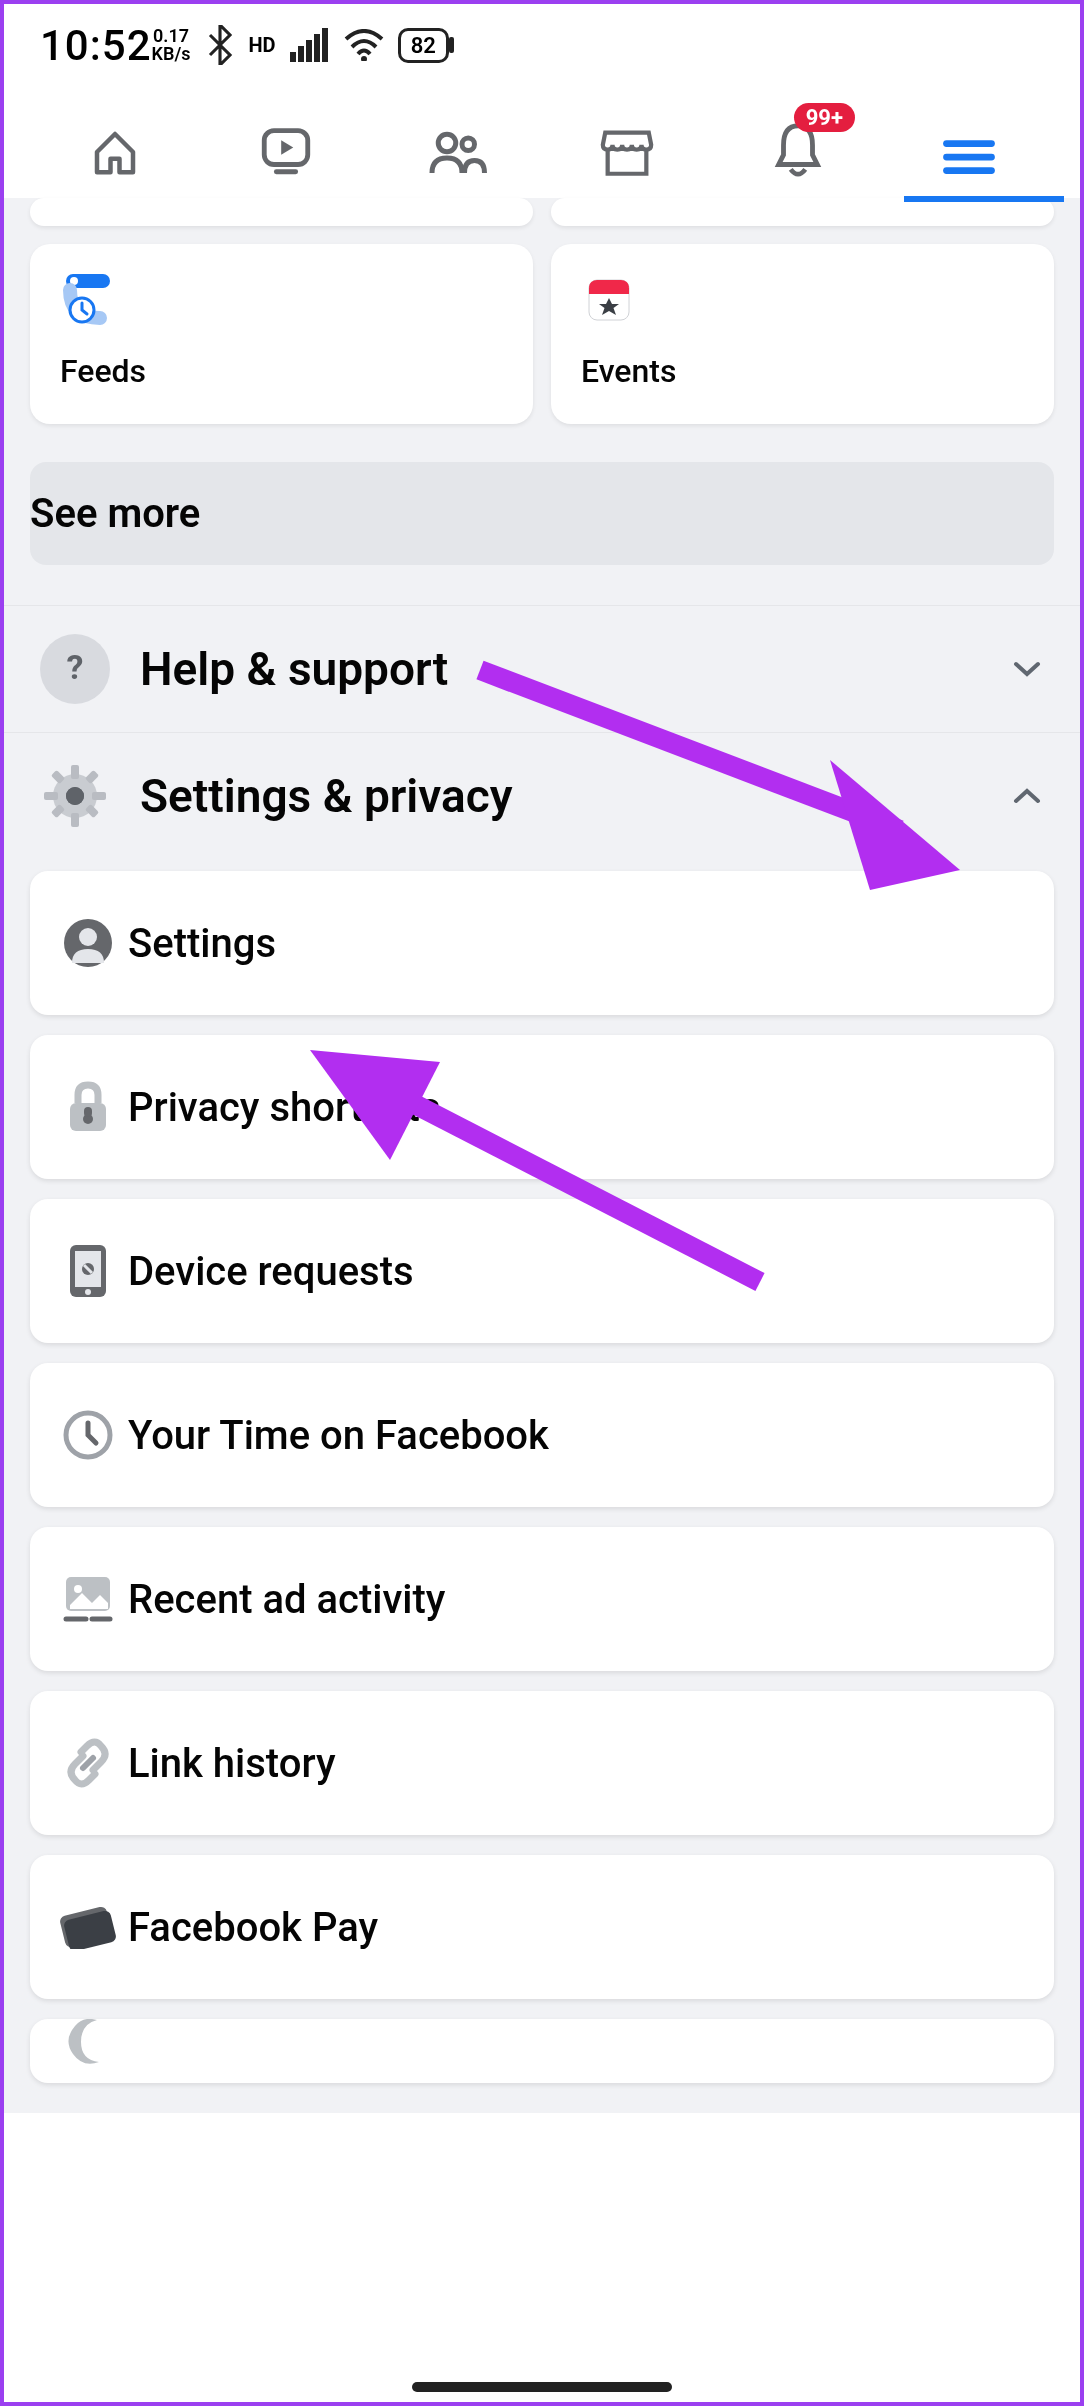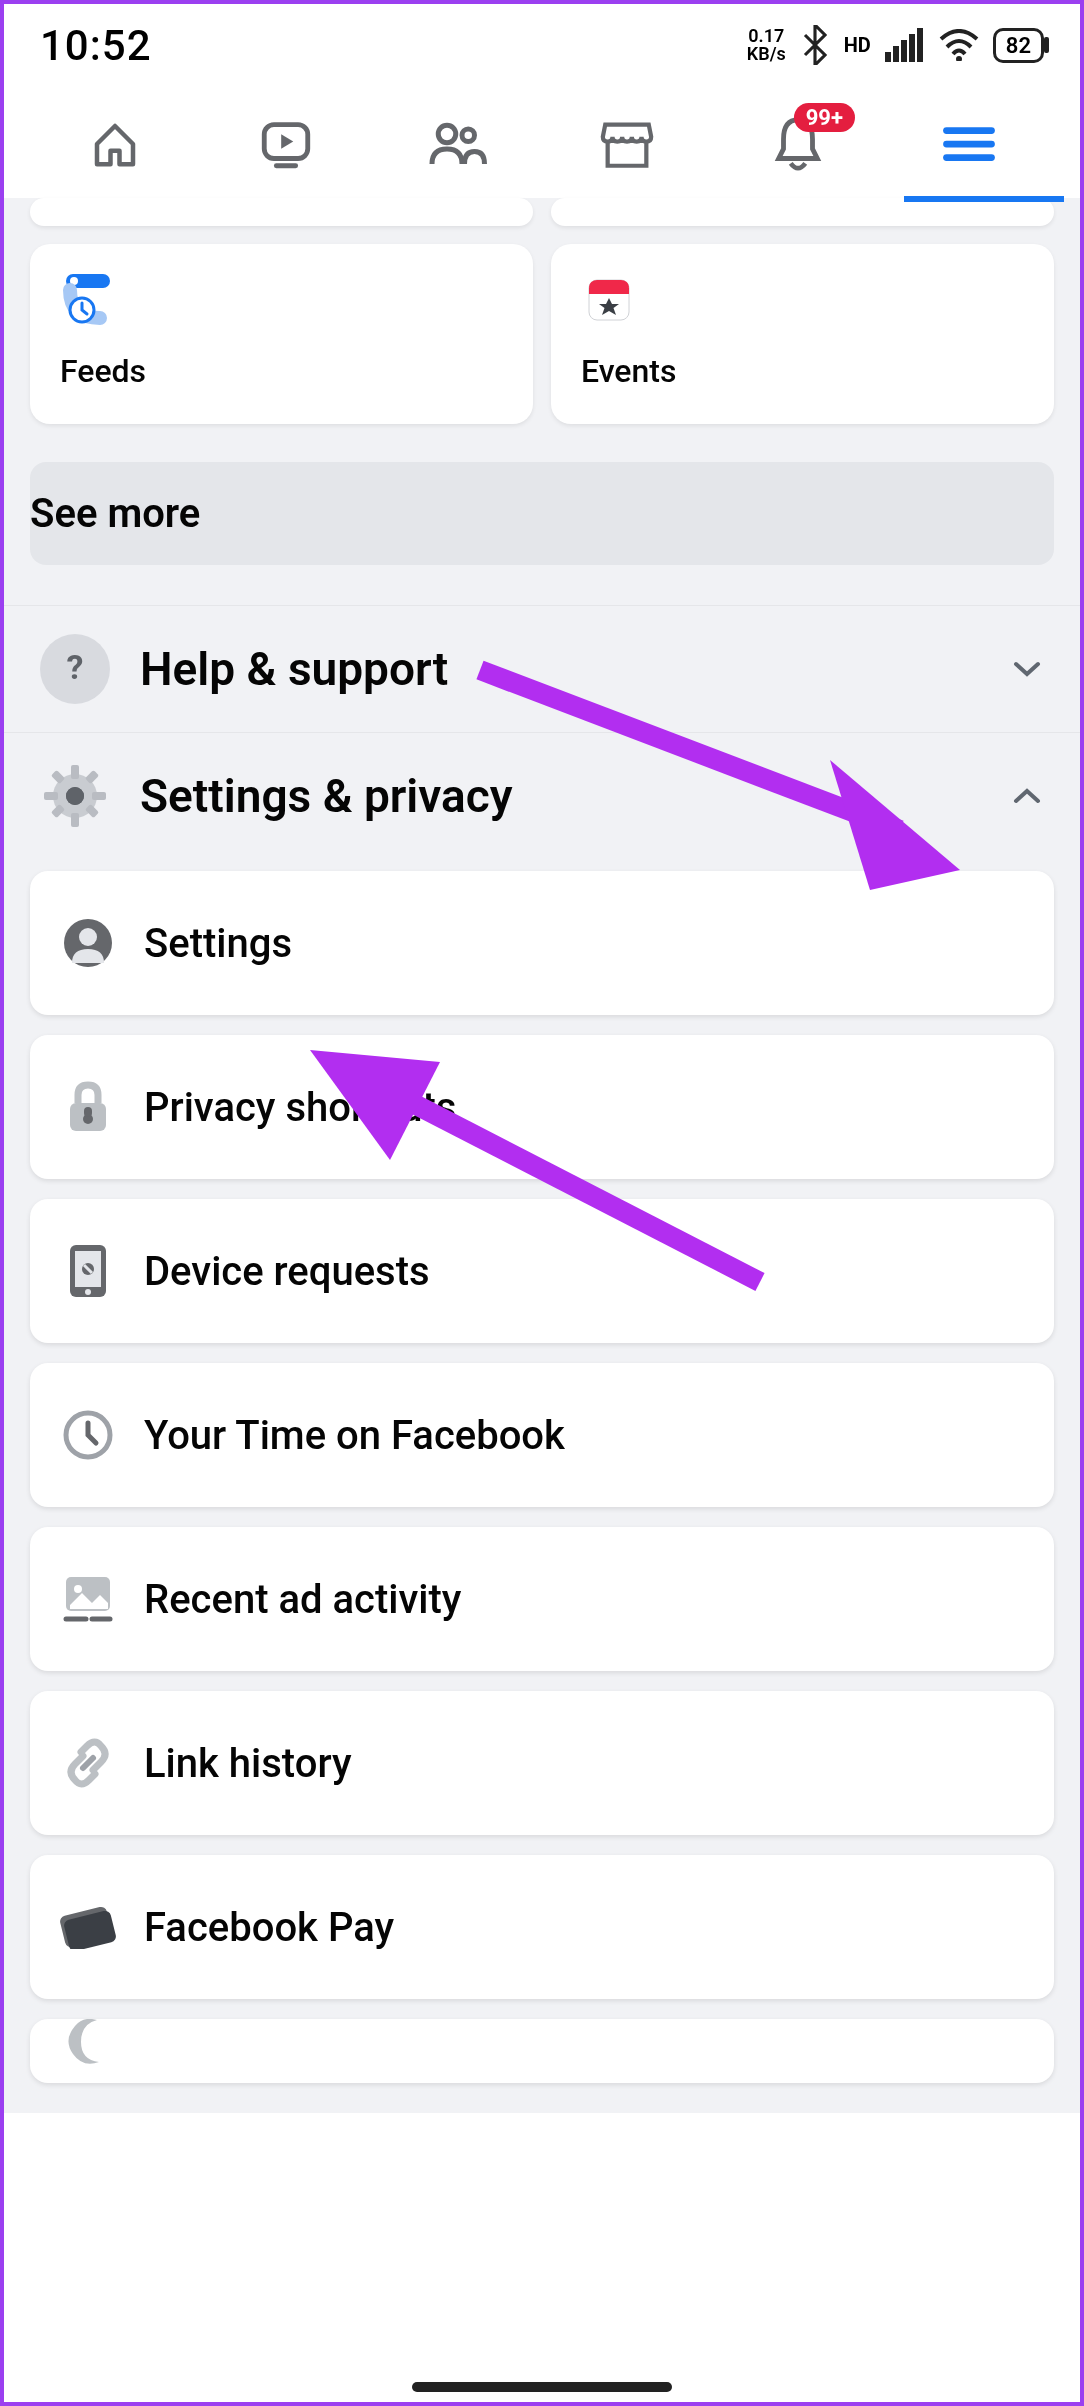--- a/index.html
+++ b/index.html
@@ -17,21 +17,20 @@
     inset: 0;
     border: 4px solid #9b3ff0;
     pointer-events: none;
     z-index: 50;
   }
   
   .status-bar {
     height: 90px;
     display: flex;
     align-items: center;
-    justify-content: space-between;
     padding: 0 40px 0 40px;
   }
   .status-time { font-size: 42px; font-weight: 500; letter-spacing: 1px; }
   .status-right { display: flex; align-items: center; gap: 14px; }
   .net-stat { font-size: 18px; line-height: 18px; text-align: center; font-weight: 600; }
   .status-icon { display: inline-flex; align-items: center; }
   .battery {
     display: inline-flex; align-items: center;
     border: 3px solid #222; border-radius: 10px;
     padding: 2px 10px; font-size: 22px; font-weight: 600;
@@ -44,21 +43,21 @@
 
   
   .top-nav {
     height: 108px;
     display: flex;
     align-items: center;
     justify-content: space-around;
     padding: 0 30px;
     position: relative;
   }
-  .nav-item { width: 70px; height: 70px; display:flex; align-items:center; justify-content:center; position:relative; }
+  .nav-item { width: 70px; height: 70px; display:flex; align-items:flex-end; justify-content:center; position:relative; }
   .nav-underline {
     position:absolute; bottom:-4px; right:20px; width:160px; height:6px; background:#1877f2;
   }
   .notif-badge {
     position:absolute; top:-6px; right:-22px;
     background:#e41e3f; color:#fff; font-size:22px; font-weight:700;
     padding:2px 12px; border-radius:20px;
   }
 
   .content { background:#f1f2f5; padding-top:0; }
@@ -99,21 +98,21 @@
     background:#d8dadf; display:flex; align-items:center; justify-content:center;
   }
   .section-title { flex:1; font-size:46px; font-weight:600; color:#050505; }
   .chev { width:34px; height:34px; }
 
   
   .settings-list { padding: 12px 30px 30px 30px; display:flex; flex-direction:column; gap:20px; }
   .setting-item {
     background:#fff; border-radius:18px;
     box-shadow: 0 2px 5px rgba(0,0,0,0.1);
-    display:flex; align-items:center; gap:28px;
+    display:flex; align-items:center; gap:12px;
     padding: 44px 30px;
   }
   .setting-item.partial { height:60px; padding-top:20px; overflow:hidden; }
   .setting-icon { width:56px; height:56px; display:flex; align-items:center; justify-content:center; }
   .setting-label { font-size:40px; font-weight:500; color:#050505; }
 
   
   .arrow-layer { position:absolute; inset:0; pointer-events:none; z-index:40; }
 
   

